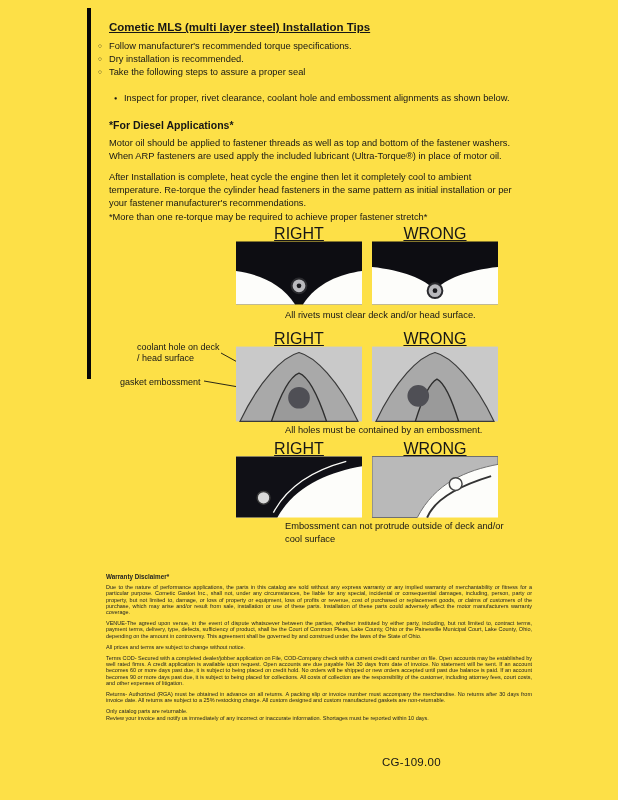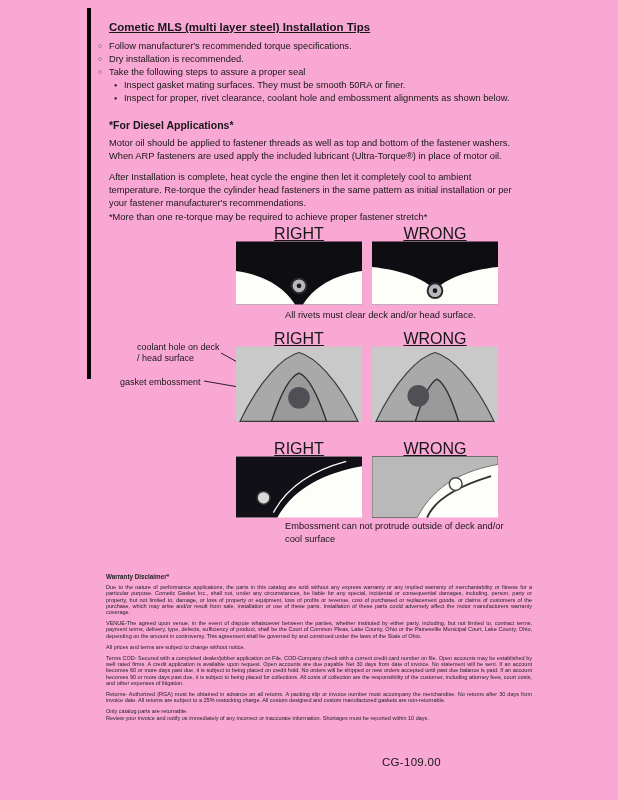--- a/index.html
+++ b/index.html
@@ -1,19 +1,19 @@
 <!DOCTYPE html>
 <html><head>
 <meta charset="utf-8">
 <style>
   * { margin:0; padding:0; box-sizing:border-box; }
   html,body { background:#ffffff; }
   body { width:618px; height:800px; }
   .page {
-    position:relative; width:618px; height:800px; background:#f9a8d4;
+    position:relative; width:618px; height:800px; background:#fde047;
     font-family:"Liberation Sans", sans-serif; color:#161616; overflow:hidden;
   }
   .abs { position:absolute; }
   .left-bar { position:absolute; left:87px; top:8px; width:4px; height:371px; background:#060606; }
   .title { left:109px; top:21px; font-size:11.5px; font-weight:bold; text-decoration:underline; white-space:nowrap; }
   .bullet { position:absolute; font-size:9.3px; white-space:nowrap; }
   .bullet::before { content:"○"; position:absolute; left:-11px; top:1px; font-size:6.5px; }
   .bullet.sub::before { content:"●"; left:-10px; top:2px; font-size:5.5px; }
   .h2 { left:109px; top:119px; font-size:10.5px; font-weight:bold; white-space:nowrap; }
   .para { position:absolute; left:109px; width:412px; font-size:9.3px; line-height:13px; }
@@ -33,21 +33,20 @@
 
 <div class="page">
 
   <div class="left-bar"></div>
 
   <h1 class="title abs">Cometic MLS (multi layer steel) Installation Tips</h1>
 
   <div class="bullet" style="left:109px;top:41px;">Follow manufacturer's recommended torque specifications.</div>
   <div class="bullet" style="left:109px;top:54px;">Dry installation is recommended.</div>
   <div class="bullet" style="left:109px;top:67px;">Take the following steps to assure a proper seal</div>
-  <div class="bullet sub" style="left:124px;top:80px;">Inspect gasket mating surfaces.  They must be smooth 50RA or finer.</div>
   <div class="bullet sub" style="left:124px;top:93px;">Inspect for proper, rivet clearance, coolant hole and embossment alignments as shown below.</div>
 
   <h2 class="h2 abs">*For Diesel Applications*</h2>
   <p class="para" style="top:137px;">Motor oil should be applied to fastener threads as well as top and bottom of the fastener washers. When ARP fasteners are used apply the included lubricant (Ultra-Torque®) in place of motor oil.</p>
   <p class="para" style="top:171px;">After Installation is complete, heat cycle the engine then let it completely cool to ambient temperature. Re-torque the cylinder head fasteners in the same pattern as initial installation or per your fastener manufacturer's recommendations.</p>
   <p class="para" style="top:211px;">*More than one re-torque may be required to achieve proper fastener stretch*</p>
 
   <div class="dg-label" style="left:236px;top:225px;">RIGHT</div>
   <div class="dg-label" style="left:372px;top:225px;">WRONG</div>
   <div class="panel" style="left:236px;top:241px;height:64px;">
@@ -86,20 +85,21 @@
     </svg>
   </div>
   <div class="panel" style="left:372px;top:346px;height:76px;">
     <svg viewBox="0 0 128 76">
       <rect width="128" height="76" fill="#c9c9c9"></rect>
       <path d="M4,76 C24,34 48,10 64,6 C80,10 104,34 124,76 Z" fill="#a9a9a9" stroke="#3a3a3a" stroke-width="1.2"></path>
       <path d="M44,76 C52,50 60,36 66,33 C72,36 80,50 88,76 Z" fill="#9a9a9a" stroke="#2e2e2e" stroke-width="1.4"></path>
       <circle cx="47" cy="50" r="11" fill="#4f4f55"></circle>
     </svg>
   </div>
+  <div class="caption" style="left:237px;top:424px;">All holes must be contained by an embossment.</div>
 
   <div class="dg-label" style="left:236px;top:440px;">RIGHT</div>
   <div class="dg-label" style="left:372px;top:440px;">WRONG</div>
   <div class="panel" style="left:236px;top:456px;height:62px;">
     <svg viewBox="0 0 128 62">
       <rect width="128" height="62" fill="#fdfdfa"></rect>
       <path d="M0,0 L128,0 L128,10 C94,16 60,30 42,62 L0,62 Z" fill="#101016"></path>
       <path d="M112,5 C82,13 54,27 38,57" fill="none" stroke="#fdfdfa" stroke-width="1.3"></path>
       <circle cx="28" cy="42" r="6.5" fill="#d9d9d9" stroke="#3a3a3a" stroke-width="1.5"></circle>
     </svg>

